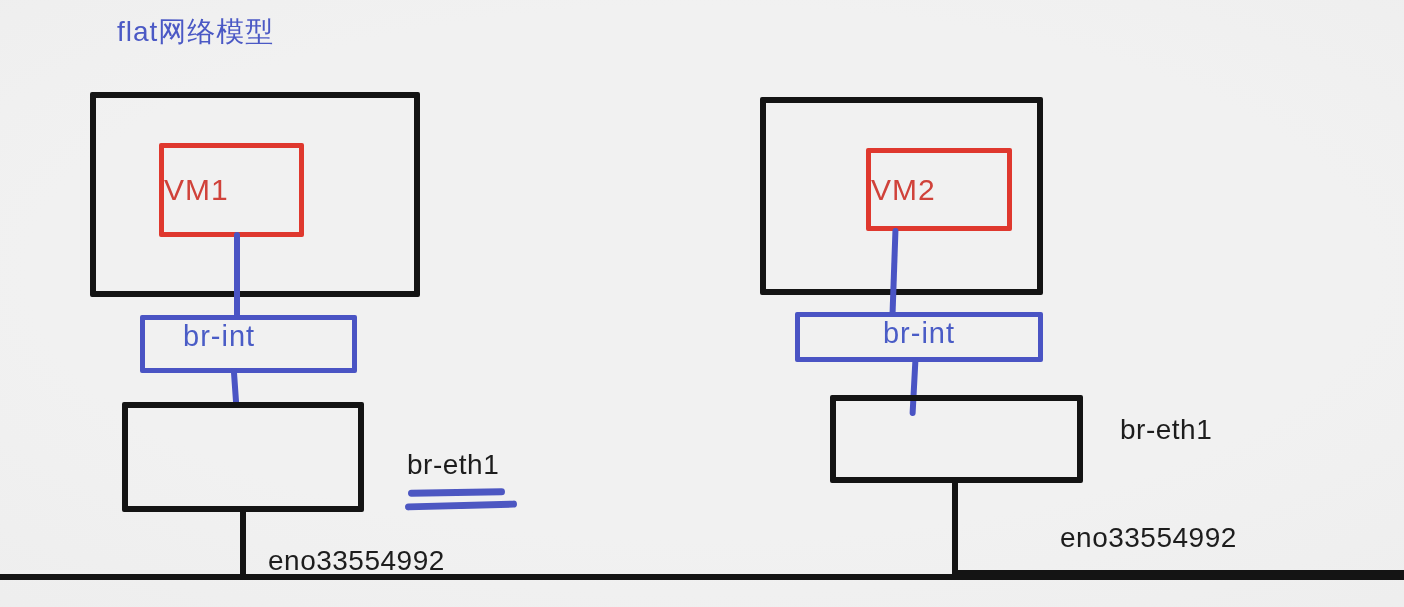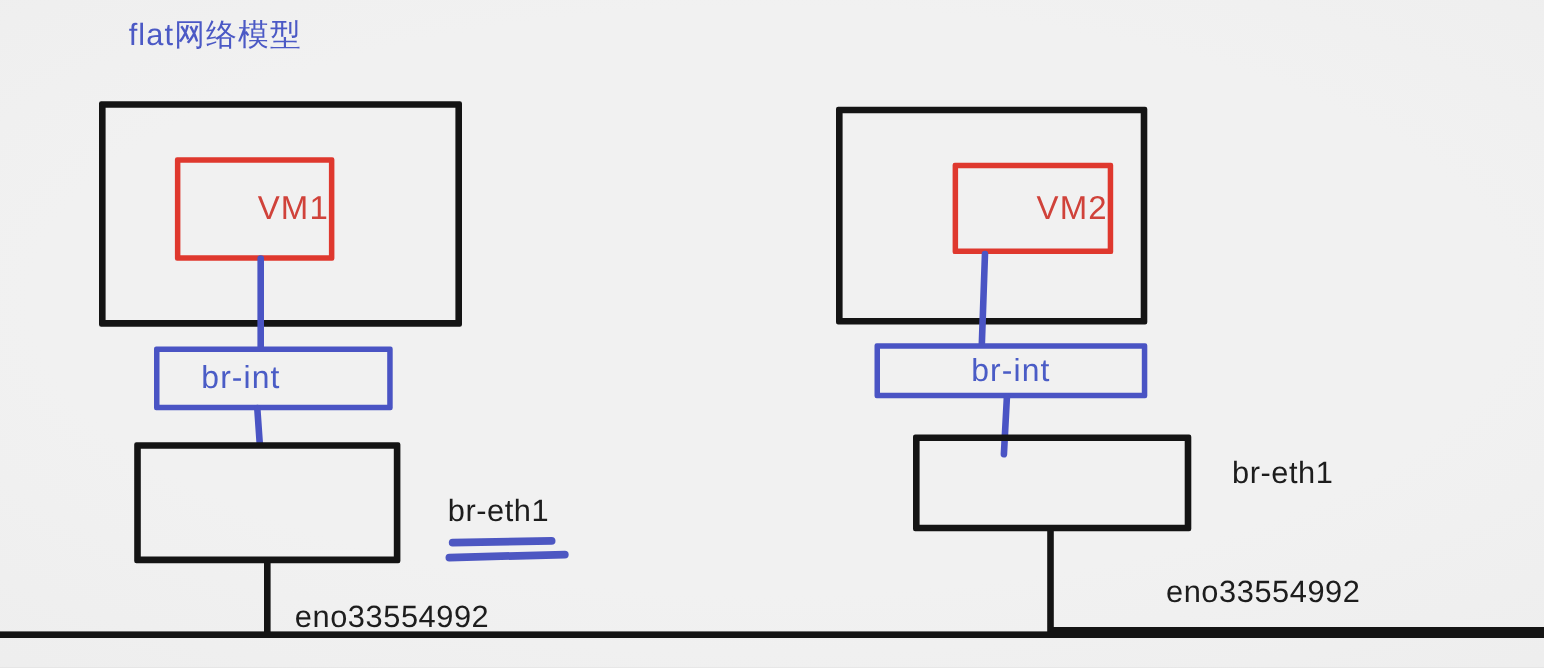--- a/index.html
+++ b/index.html
@@ -7,23 +7,23 @@
   }
   html,body{margin:0;padding:0;background:#ddd;}
   #canvas{
     position:relative; width:1404px; height:607px; overflow:hidden;
     background:radial-gradient(ellipse 120% 110% at 50% 45%, #f1f1f1 40%, var(--bg) 72%, #e2e2e2 100%);
     font-family:"Liberation Sans","DejaVu Sans",sans-serif;
   }
   .abs{position:absolute;}
   .box{position:absolute; background:transparent;}
   .host-box{border:6px solid var(--ink); border-radius:2px;}
-  .vm-box{border:5px solid var(--red); border-radius:2px; display:flex; align-items:center; justify-content:flex-end;}
+  .vm-box{border:5px solid var(--red); border-radius:2px; display:flex; align-items:center; justify-content:flex-start;}
   .vm-label{color:#d0423a; font-size:30px; letter-spacing:1px;}
-  .brint-box{border:5px solid var(--blue); border-radius:2px; display:flex; align-items:center;}
+  .brint-box{border:5px solid var(--blue); border-radius:2px; display:flex; }
   .brint-label{color:#4a5cc6; font-size:29px; letter-spacing:1px;}
   .breth-box{border:6px solid var(--ink); border-radius:2px;}
   .vline-blue{position:absolute; width:6px; background:var(--blue); border-radius:3px;}
   .vline-black{position:absolute; width:6px; background:var(--ink);}
   .hline-black{position:absolute; height:6px; background:var(--ink);}
   .underline-blue{position:absolute; height:7px; background:#4d57c2; border-radius:4px;}
   .title{color:#4b59c5; font-size:28px; letter-spacing:1px;}
   .black-label{color:var(--text); font-size:28px; letter-spacing:0.5px;}
 </style>
 </head>

